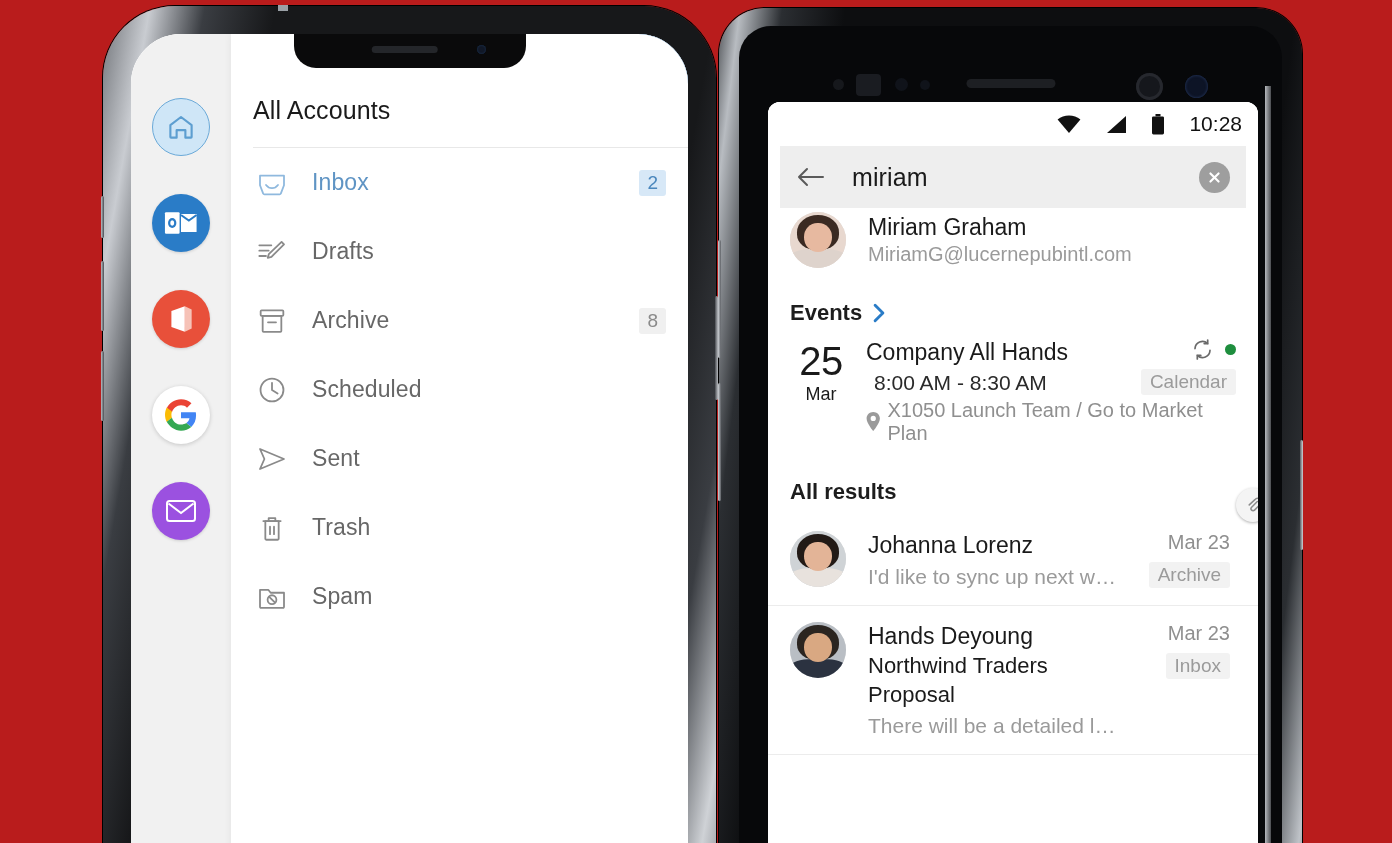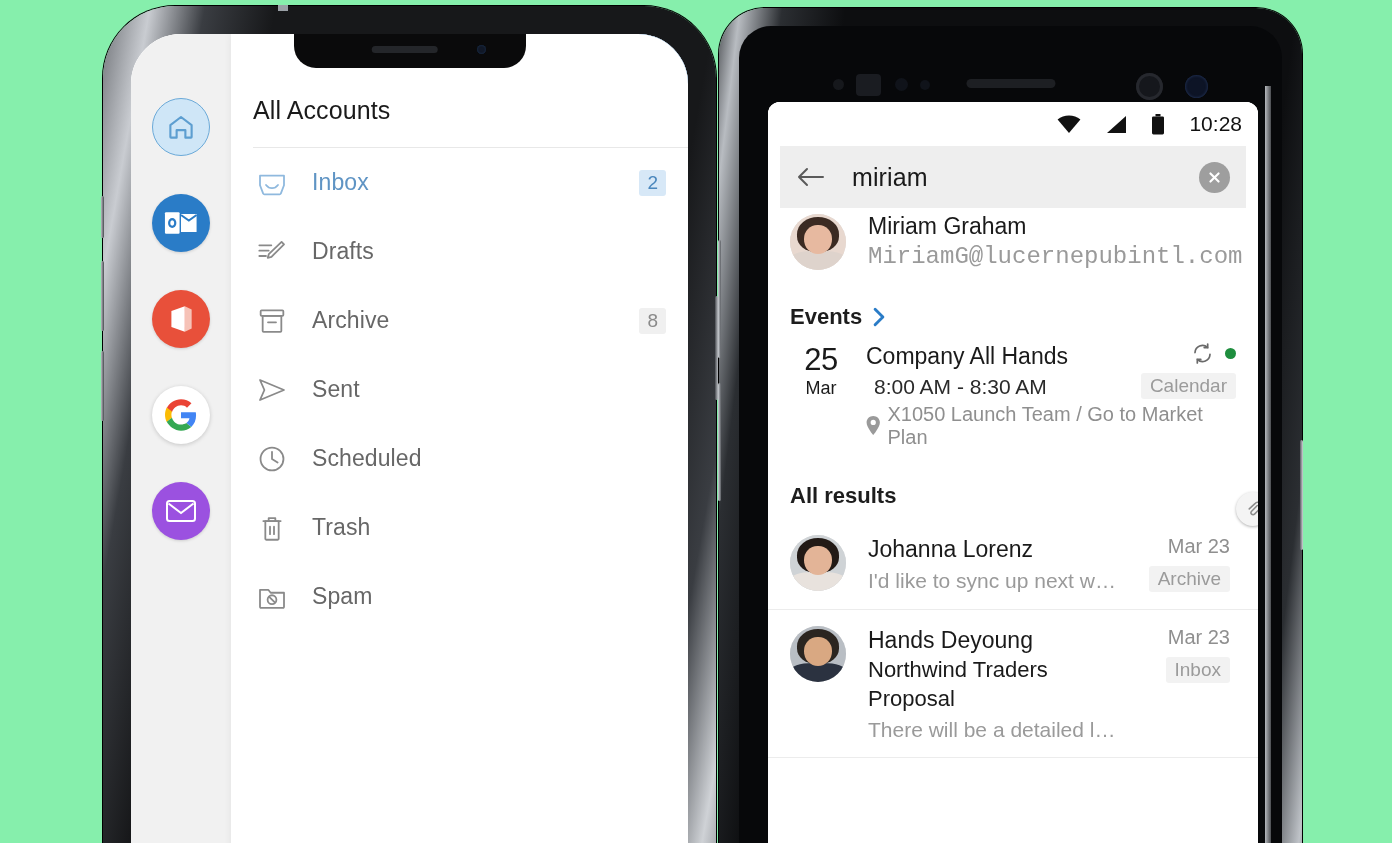--- a/index.html
+++ b/index.html
@@ -2,21 +2,21 @@
 <html><head>
 <meta charset="utf-8">
 <style>
   * { margin:0; padding:0; box-sizing:border-box; }
   html,body { width:1392px; height:843px; overflow:hidden; }
   body {
     background:#000;
     font-family:"Liberation Sans", sans-serif;
     -webkit-font-smoothing:antialiased;
   }
-  .stage { position:relative; width:1392px; height:843px; background:#86efac; }
+  .stage { position:relative; width:1392px; height:843px; background:#b91c1c; }
 
   
   .phone { position:absolute; }
 
   
   #phone-left {
     left:103px; top:6px; width:613px; height:980px;
     background:linear-gradient(100deg,#6f7277 0%,#c9ccd1 6%,#3a3d42 13%,#17181a 22%,#17181a 78%,#3a3d42 88%,#cfd2d6 95%,#6f7277 100%);
     border-radius:72px;
     box-shadow:0 0 0 1px #000;
@@ -195,25 +195,25 @@
   .sect-head .chev { margin-left:9px; display:flex; }
   .sect-head .toggle { margin-left:auto; }
 
   .contact-row { display:flex; align-items:center; padding:4px 22px 14px 22px; }
   .avatar {
     width:56px; height:56px; border-radius:50%; flex:0 0 56px;
     overflow:hidden; position:relative; background:#ddd;
   }
   .contact-txt { margin-left:22px; }
   .contact-name { font-size:23px; color:#1a1a1a; line-height:1.25; }
-  .contact-mail { font-size:24px; color:#9a9a9a; line-height:1.3;font-family:Liberation Mono, monospace; }
+  .contact-mail { font-size:20px; color:#9a9a9a; line-height:1.3; }
 
   .event-row { display:flex; padding:2px 22px 16px 22px; position:relative; }
   .ev-date { width:62px; flex:0 0 62px; text-align:center; padding-top:2px; }
-  .ev-day { font-size:31px; color:#1a1a1a; line-height:1.05; letter-spacing:-.5px; }
+  .ev-day { font-size:40px; color:#1a1a1a; line-height:1.05; letter-spacing:-.5px; }
   .ev-mon { font-size:18px; color:#1a1a1a; margin-top:2px; }
   .ev-body { margin-left:14px; flex:1; }
   .ev-title { font-size:23px; color:#1a1a1a; line-height:1.3; }
   .ev-time { font-size:21px; color:#2a2a2a; margin-top:3px;margin-left:8px; }
   .ev-loc {
     font-size:20px; color:#8f8f8f; margin-top:4px; display:flex; align-items:center; gap:7px;
   }
   .ev-right { position:absolute; right:22px; top:2px; text-align:right; }
   .ev-icons { display:flex; align-items:center; justify-content:flex-end; gap:11px; }
   .greendot { width:11px; height:11px; border-radius:50%; background:#1e8e3e; }
@@ -359,33 +359,33 @@
                     <path d="M5 8.2h14v11.3a.7.7 0 0 1-.7.7H5.7a.7.7 0 0 1-.7-.7z"></path>
                     <path d="M9 13h6"></path>
                   </svg>
                 </span>
                 <span class="lbl">Archive</span>
                 <span class="cnt">8</span>
               </div>
               <div class="folder">
                 <span class="ic">
                   <svg width="32" height="32" viewBox="0 0 24 24" fill="none" stroke="currentColor" stroke-width="1.35" stroke-linecap="round" stroke-linejoin="round">
-                    <path d="M3 4.5 21 12 3 19.5l3.3-7.5z"></path>
-                  </svg>
-                </span>
-                <span class="lbl">Sent</span>
-              </div>
-              <div class="folder">
-                <span class="ic">
-                  <svg width="32" height="32" viewBox="0 0 24 24" fill="none" stroke="currentColor" stroke-width="1.35" stroke-linecap="round" stroke-linejoin="round">
                     <circle cx="12" cy="12" r="8.6"></circle>
                     <path d="M12 6.6V12l4.2 2.6"></path>
                   </svg>
                 </span>
                 <span class="lbl">Scheduled</span>
+              </div>
+              <div class="folder">
+                <span class="ic">
+                  <svg width="32" height="32" viewBox="0 0 24 24" fill="none" stroke="currentColor" stroke-width="1.35" stroke-linecap="round" stroke-linejoin="round">
+                    <path d="M3 4.5 21 12 3 19.5l3.3-7.5z"></path>
+                  </svg>
+                </span>
+                <span class="lbl">Sent</span>
               </div>
               <div class="folder">
                 <span class="ic">
                   <svg width="32" height="32" viewBox="0 0 24 24" fill="none" stroke="currentColor" stroke-width="1.35" stroke-linecap="round" stroke-linejoin="round">
                     <path d="M5.5 6.8h13"></path>
                     <path d="M7 6.8h10V20a.8.8 0 0 1-.8.8H7.8A.8.8 0 0 1 7 20z"></path>
                     <path d="M9.5 6.8V4.6h5v2.2"></path>
                     <path d="M10.5 11v5.6M13.5 11v5.6"></path>
                   </svg>
                 </span>

